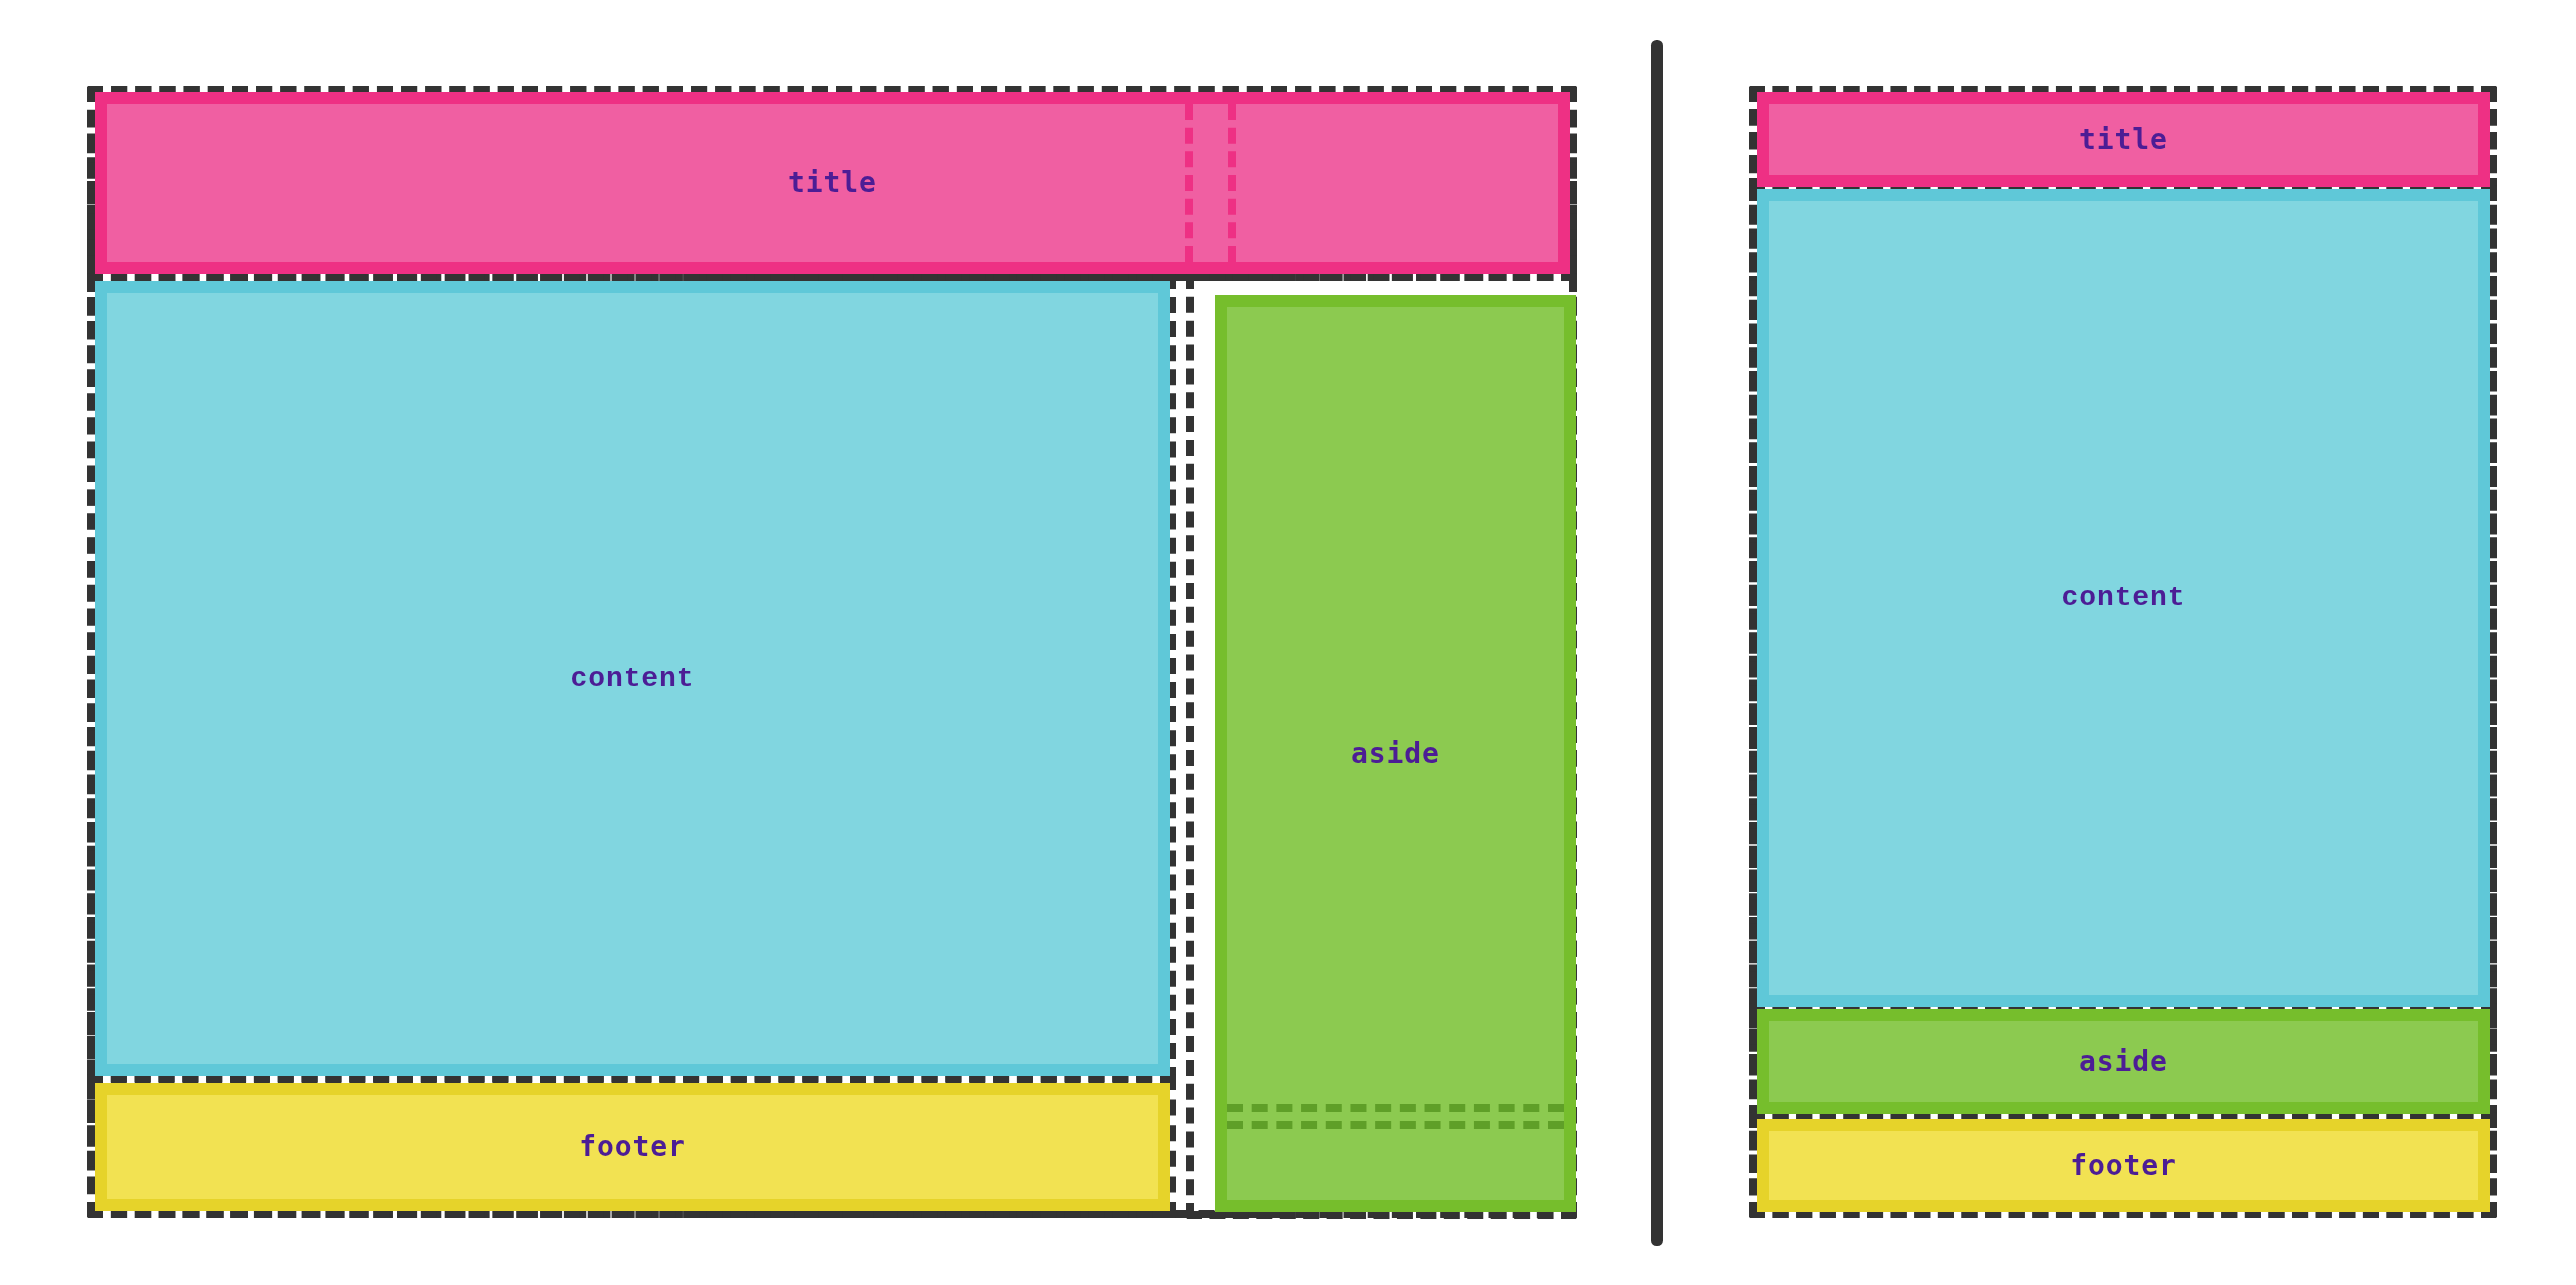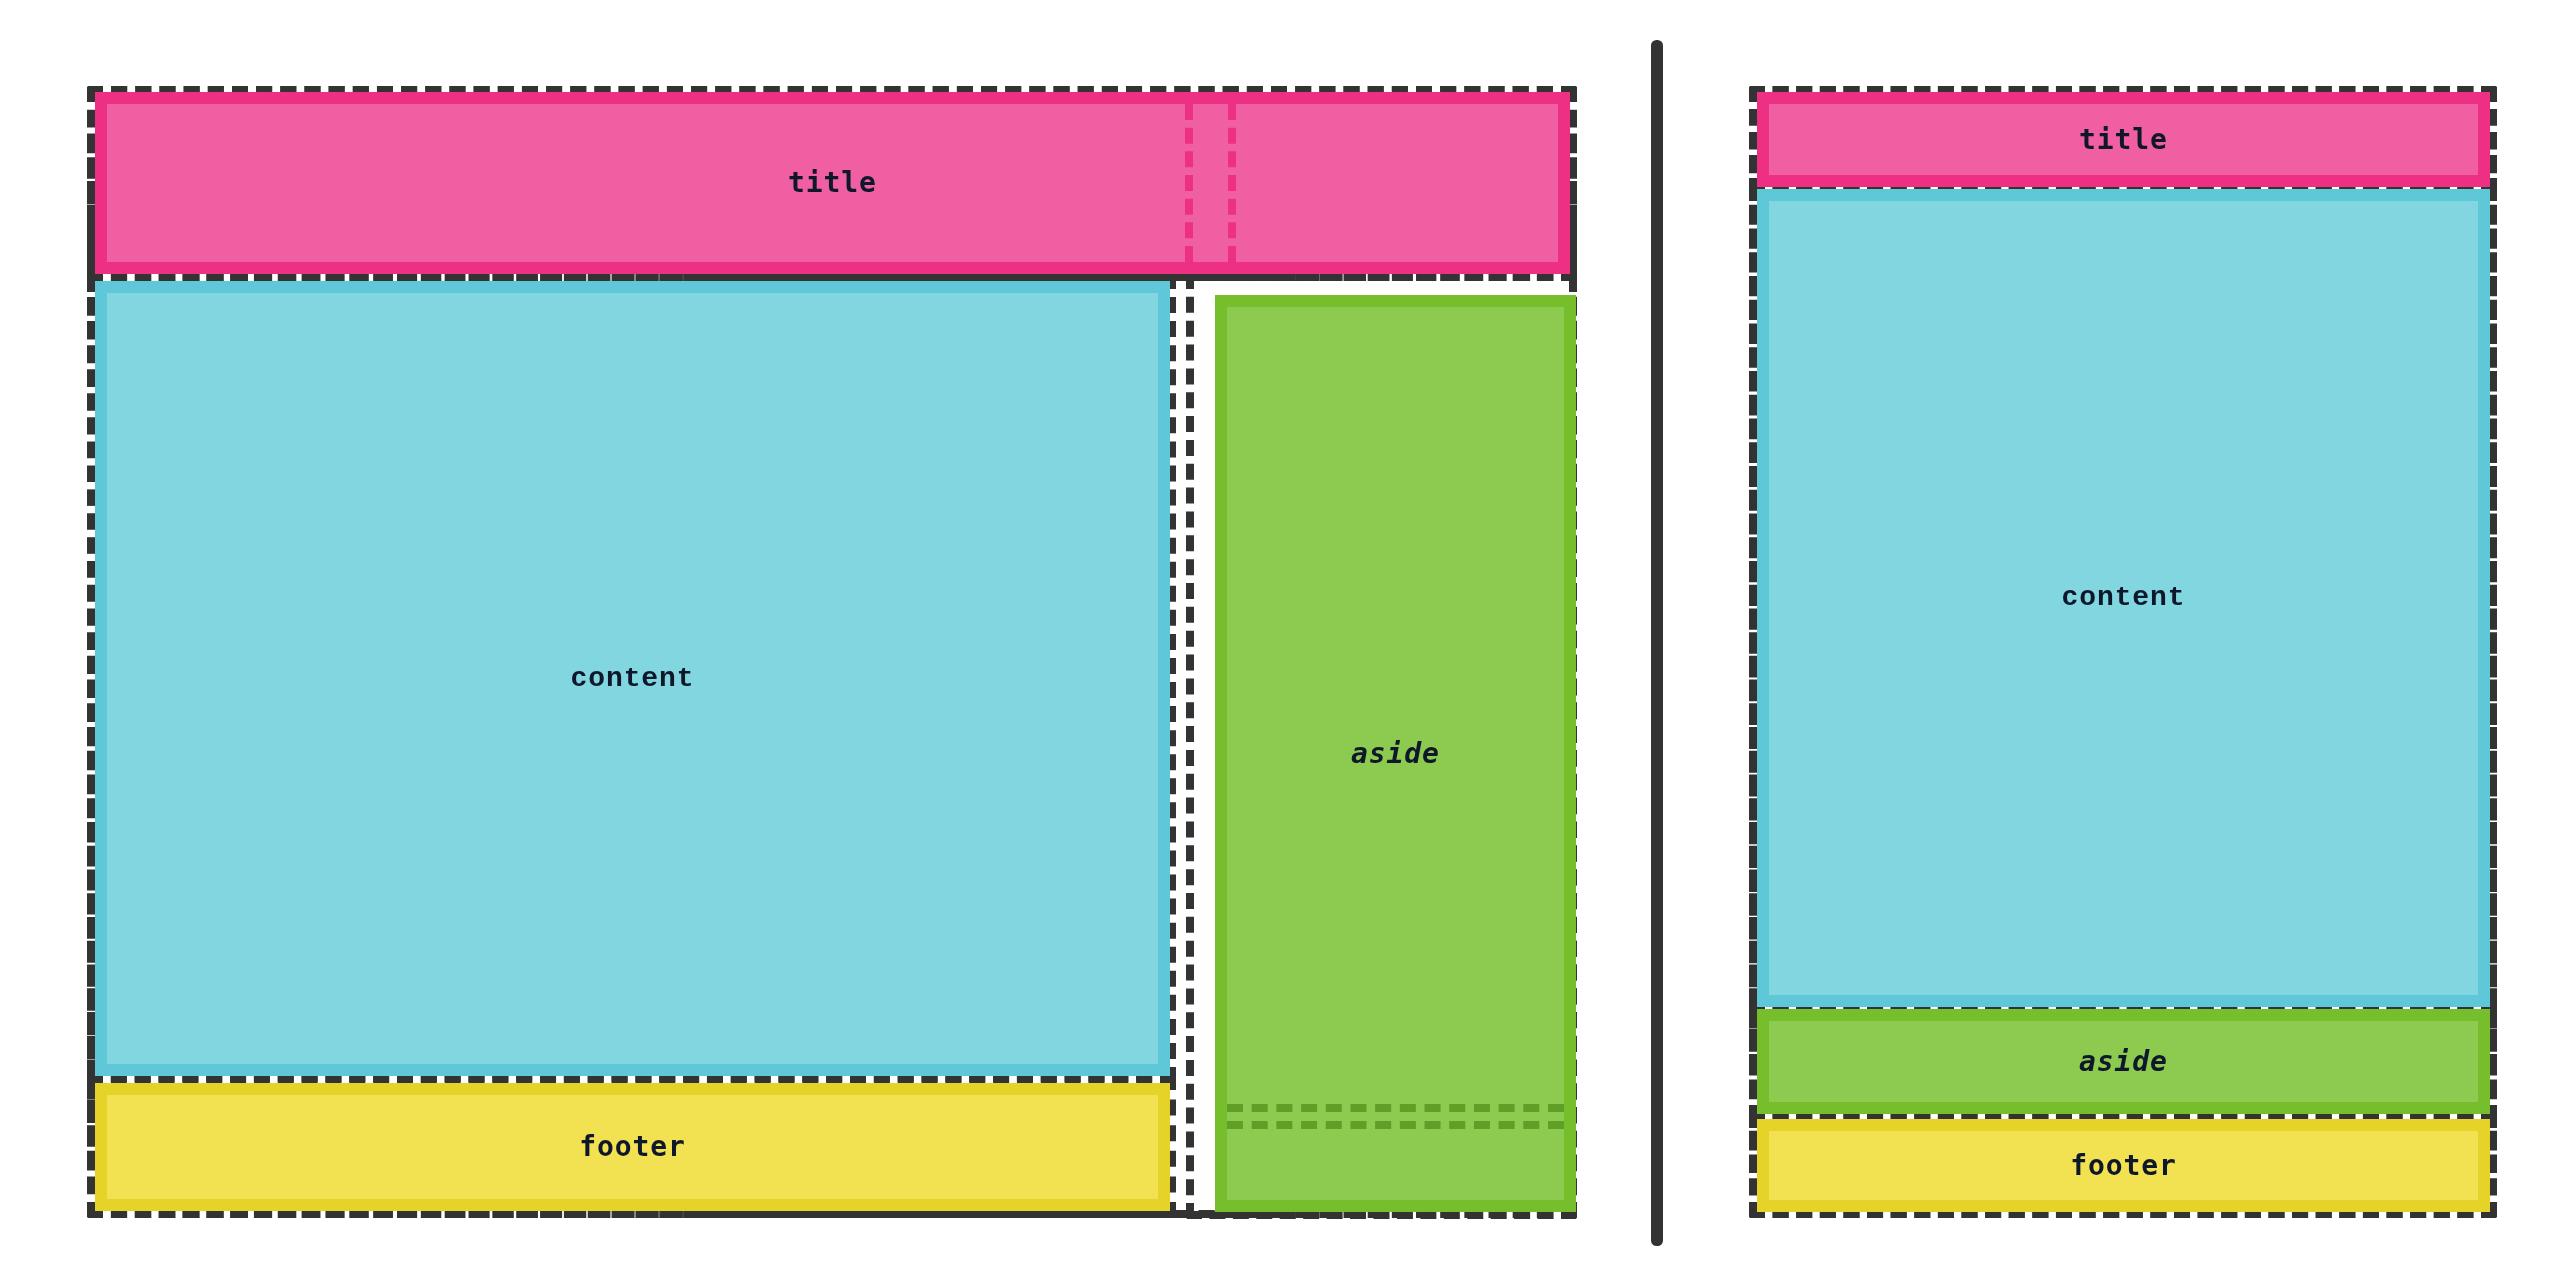--- a/index.html
+++ b/index.html
@@ -37,26 +37,26 @@
 
   
   .area{
     position:absolute;
     display:flex;align-items:center;justify-content:center;
     border-style:solid;
     border-width:12px;
     font-weight:700;
     font-size:28px;
     letter-spacing:0.9px;
-    color:#0f172a;
+    color:#4c1d95;
     line-height:1;
   }
   .area.title  {background:var(--pink-fill);  border-color:var(--pink-border);}
   .area.content{background:var(--cyan-fill);  border-color:var(--cyan-border);font-family:Liberation Mono, monospace;}
-  .area.aside  {background:var(--green-fill); border-color:var(--green-border);font-style:italic;}
+  .area.aside  {background:var(--green-fill); border-color:var(--green-border);}
   .area.footer {background:var(--yellow-fill);border-color:var(--yellow-border);}
 
   .area .label{position:relative;z-index:3;}
 
   
   .gutline{
     position:absolute;z-index:2;pointer-events:none;
   }
   .gutline.v{
     border-left:8.3px dashed var(--pink-border);

